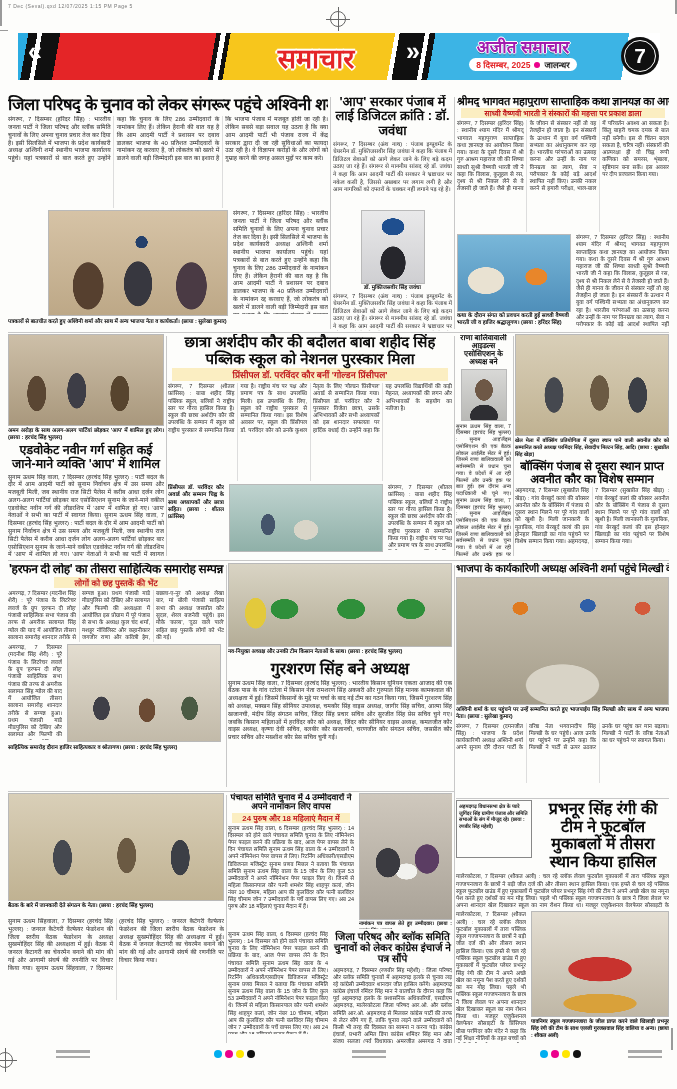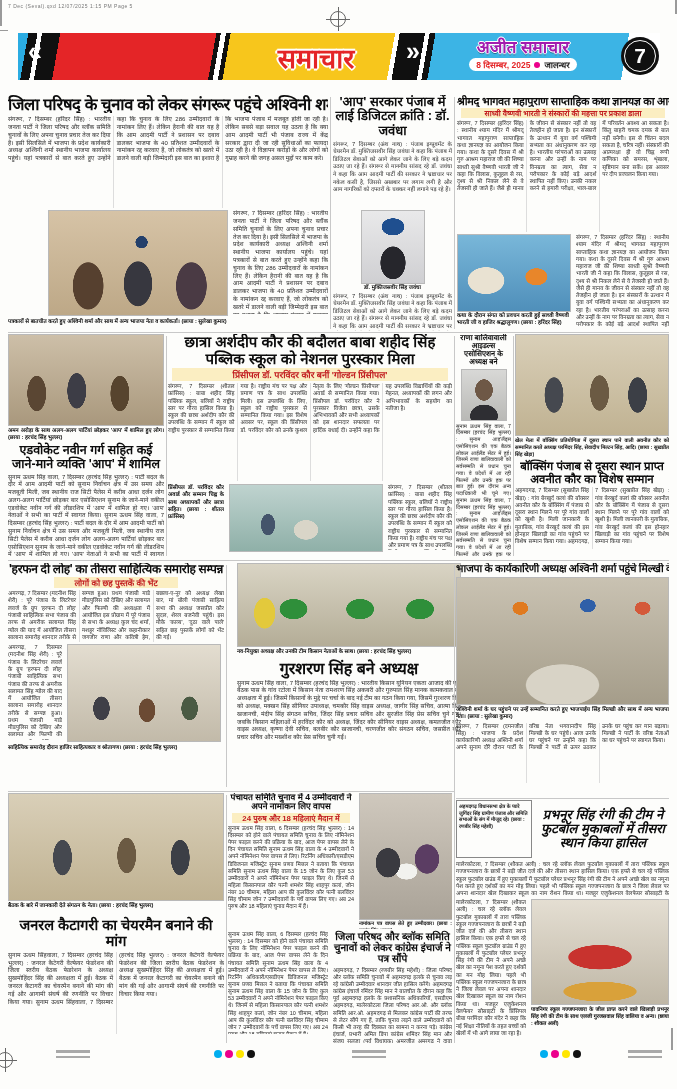--- a/index.html
+++ b/index.html
@@ -201,38 +201,37 @@
     <h2 class="hl hl-nowrap" style="font-size:12px;letter-spacing:-.3px;">'हरफन दी लोह' का तीसरा साहित्यिक समारोह सम्पन्न</h2>
     <div class="sub" style="font-size:8.4px;width:120px;margin:1px auto;">लोगों को छह पुस्तकें की भेंट</div>
     <div class="body cols3" style="height:52px;margin-top:2px;font-size:5.6px;">अमरगढ़, 7 दिसम्बर (मदनीश सिंह शेरी) : पूरे पंजाब के लिटरेचर लवर्ज के ग्रुप 'हरफन दी लोह' पंजाबी साहित्यिक सभा पंजाब की तरफ से अमरीक सलामत सिंह ग्योल की याद में आयोजित तीसरा सालाना समारोह शानदार तरीके से सम्पन्न हुआ। प्रथम पंजाबी माडे मीडपुलिस को देखिए और सलामत और फिल्मी की अध्यक्षता में आयोजित इस प्रोग्राम में पूरे पंजाब से सभा के अध्यक्ष कुल चंद शर्मा, मशहूर नॉविलिस्ट और कहानीकार जगजीर राणा और कवित्री हेम, बछला-ए-नूर को अध्यक्ष लेखा बार, मां बोली पंजाबी साहित्य सभा की अध्यक्ष जसप्रीत कौर सुदल, शेरल बजनेवी पहुंचे। इस मौके 'काव्य', 'दुठा वाले पाले' सहित छह पुस्तकें लोगों को भेंट की गईं।</div>
     <div class="flexrow" style="margin-top:2px;">
       <div class="body" style="width:54px;height:96px;font-size:5.6px;">अमरगढ़, 7 दिसम्बर (मदनीश सिंह शेरी) : पूरे पंजाब के लिटरेचर लवर्ज के ग्रुप 'हरफन दी लोह' पंजाबी साहित्यिक सभा पंजाब की तरफ से अमरीक सलामत सिंह ग्योल की याद में आयोजित तीसरा सालाना समारोह शानदार तरीके से सम्पन्न हुआ। प्रथम पंजाबी माडे मीडपुलिस को देखिए और सलामत और फिल्मी की अध्यक्षता में आयोजित इस प्रोग्राम में पूरे पंजाब से सभा के अध्यक्ष कुल चंद शर्मा, मशहूर नॉविलिस्ट और कहानीकार जगजीर राणा और कवित्री हेम, बछला-ए-नूर को अध्यक्ष लेखा बार, मां बोली पंजाबी साहित्य सभा की अध्यक्ष जसप्रीत कौर सुदल, शेरल बजनेवी पहुंचे। इस मौके 'काव्य', 'दुठा वाले पाले' सहित छह पुस्तकें लोगों को भेंट की गईं।</div>
       <div class="photo p-lit" style="width:152px;height:96px;"></div>
     </div>
     <div class="cap" style="height:14px;margin-top:2px;">साहित्यिक समारोह दौरान हाजिर साहित्यकार व श्रोतागण। (छाया : हरचंद सिंह भुल्लर)</div>
   </section>
 
-  <section class="art" style="left:228px;top:563px;width:224px;height:226px;padding-left:9px;">
+  <section class="art" style="left:228px;top:563px;width:224px;height:226px;">
     <div class="photo p-flags" style="width:222px;height:82px;"></div>
     <div class="cap" style="height:10px;margin-top:1px;">नव-नियुक्त अध्यक्ष और उनकी टीम किसान नेताओं के साथ। (छाया : हरचंद सिंह भुल्लर)</div>
     <h2 class="hl" style="font-size:16px;margin-top:2px;">गुरशरण सिंह बने अध्यक्ष</h2>
     <div class="body" style="height:104px;margin-top:2px;">सुनाम ऊधम सिंह वाला, 7 दिसम्बर (हरचंद सिंह भुल्लर) : भारतीय किसान यूनियन एकता आजाद की एक बैठक पास के गांव रटोला में किसान नेता रामशरण सिंह अकबरी और गुरुपाल सिंह मानक कामकवाल की अध्यक्षता में हुई। जिसमें किसानों के मुद्दे पर चर्चा के बाद नई टीम का गठन किया गया, जिसमें गुरशरण सिंह को अध्यक्ष, मक्खन सिंह सीनियर उपाध्यक्ष, चमकौर सिंह वाइस अध्यक्ष, जागीर सिंह सचिव, आत्मा सिंह खजानची, मंदीप सिंह संगठन सचिव, जिंदर सिंह प्रचार सचिव और सुरजीत सिंह प्रेस सचिव चुने गए। जबकि किसान महिलाओं में हरविंदर कौर को अध्यक्ष, जिंदर कौर सीनियर वाइस अध्यक्ष, कमलजीत कौर वाइस अध्यक्ष, कृष्णा देवी सचिव, बलबीर कौर खजानची, चरणजीत कौर संगठन सचिव, जसप्रीत कौर प्रचार सचिव और मख्शीश कौर प्रेस सचिव चुनी गईं।</div>
   </section>
 
   <section class="art" style="left:456px;top:563px;width:213px;height:234px;">
     <h2 class="hl hl-nowrap" style="font-size:10.6px;letter-spacing:-.3px;">भाजपा के कार्यकारिणी अध्यक्ष अश्विनी शर्मा पहुंचे मिल्खी के घर</h2>
     <div class="photo p-milkhi" style="width:211px;height:126px;margin-top:2px;"></div>
     <div class="cap" style="height:15px;margin-top:1px;">अश्विनी शर्मा के घर पहुंचने पर उन्हें सम्मानित करते हुए भाजपाईय सिंह मिल्खी और साथ में अन्य भाजपा नेता। (छाया : सुलेखा कुमार)</div>
     <div class="body cols3" style="height:60px;margin-top:2px;font-size:5.6px;">संगरूर, 7 दिसम्बर (दमनजीत सिंह) : भाजपा के प्रदेश कार्यकारिणी अध्यक्ष अश्विनी शर्मा अपने सुनाम दौरे दौरान पार्टी के वरिष्ठ नेता भगवानदीप सिंह मिल्खी के घर पहुंचे। आज उनके घर पहुंचने पर उन्होंने कहा कि मिल्खी ने पार्टी से ऊपर उठकर उनके घर पहुंच कर मान बढ़ाया। मिल्खी ने पार्टी के वरिष्ठ नेताओं का घर पहुंचने पर स्वागत किया।</div>
   </section>
 
   <section class="art" style="left:8px;top:793px;width:216px;height:250px;">
     <div class="photo p-outdoor" style="width:214px;height:106px;"></div>
     <div class="cap" style="height:14px;margin-top:1px;">बैठक के बारे में जानकारी देते संगठन के नेता। (छाया : हरचंद सिंह भुल्लर)</div>
-    <h2 class="hl" style="font-size:14.5px;margin-top:2px;">जनरल कैटागरी का चेयरमैन बनाने की मांग</h2>
     <div class="body cols2" style="height:82px;margin-top:2px;">सुनाम ऊधम सिंहवाला, 7 दिसम्बर (हरचंद सिंह भुल्लर) : जनरल कैटेगरी वैल्फेयर फेडरेशन की जिला स्तरीय बैठक फेडरेशन के अध्यक्ष सुखमोहिंदर सिंह की अध्यक्षता में हुई। बैठक में जनरल कैटागरी का चेयरमैन बनाने की मांग की गई और आगामी संघर्ष की रणनीति पर विचार किया गया। सुनाम ऊधम सिंहवाला, 7 दिसम्बर (हरचंद सिंह भुल्लर) : जनरल कैटेगरी वैल्फेयर फेडरेशन की जिला स्तरीय बैठक फेडरेशन के अध्यक्ष सुखमोहिंदर सिंह की अध्यक्षता में हुई। बैठक में जनरल कैटागरी का चेयरमैन बनाने की मांग की गई और आगामी संघर्ष की रणनीति पर विचार किया गया।</div>
   </section>
 
   <section class="art" style="left:228px;top:793px;width:224px;height:250px;">
     <div class="flexrow">
       <div style="width:126px;">
         <h2 class="hl" style="font-size:8.6px;">पंचायत समिति चुनाव में 4 उम्मीदवारों ने अपने नामांकन लिए वापस</h2>
         <div class="sub" style="font-size:7.8px;">24 पुरुष और 18 महिलाएं मैदान में</div>
         <div class="body" style="height:104px;margin-top:2px;font-size:5.5px;">सुनाम ऊधम सिंह वाला, 6 दिसम्बर (हरचंद सिंह भुल्लर) : 14 दिसम्बर को होने वाले पंचायत समिति चुनाव के लिए नॉमिनेशन पेपर फाइल करने की प्रक्रिया के बाद, आज पेपर वापस लेने के दिन पंचायत समिति सुनाम ऊधम सिंह वाला के 4 उम्मीदवारों ने अपने नॉमिनेशन पेपर वापस ले लिए। रिटर्निंग अधिकारी/एसडीएम डिविजनल मजिस्ट्रेट सुनाम प्रणव मित्तल ने बताया कि पंचायत समिति सुनाम ऊधम सिंह वाला के 15 जोन के लिए कुल 53 उम्मीदवारों ने अपने नॉमिनेशन पेपर फाइल किए थे। जिनमें से महिला किसानपाल कौर पत्नी शमशेर सिंह शाहपुर कलां, जोन नंबर 10 चीमाम, महिला आप की कुलविंदर कौर पत्नी बलविंदर सिंह चीमाम जोन 7 उम्मीदवारों के पर्चे वापस लिए गए। अब 24 पुरुष और 18 महिलाएं चुनाव मैदान में हैं।</div>
       </div>
@@ -246,21 +245,21 @@
       <div style="flex:1;">
         <h2 class="hl" style="font-size:10.2px;text-align:center;">जिला परिषद और ब्लॉक समिति चुनावों को लेकर कांग्रेस इंचार्ज ने पत्र सौंपे</h2>
         <div class="body" style="height:76px;margin-top:2px;font-size:5.5px;">अहमदगढ़, 7 दिसम्बर (रणबीर सिंह महेशी) : जिला परिषद और ब्लॉक समिति चुनावों में अहमदगढ़ हलके से चुनाव लड़ रहे कांग्रेसी उम्मीदवार शानदार जीत हासिल करेंगे। अहमदगढ़ कांग्रेस इंचार्ज रमिंदर सिंह मान ने बातचीत के दौरान कहा कि पूर्व अहमदगढ़ हलके के प्रशासनिक अधिकारियों, एसडीएम अहमदगढ़, मालेरकोटला जिला परिषद आर.ओ. और ब्लॉक समिति आर.ओ. अहमदगढ़ से मिलकर कांग्रेस पार्टी की तरफ से लेटर सौंपे गए हैं, ताकि चुनाव लड़ने वाले उम्मीदवारों को किसी भी तरह की दिक्कत का सामना न करना पड़े। कांग्रेस इंचार्ज, प्रभारी अमित डिंपा कांग्रेस शमिंदर सिंह मान और संजय सलूजा (पूर्व विधायक) अमरजीत अमरगढ़ ने दावा किया कि कांग्रेस पार्टी ने पार्टी के प्रति लगन और लोगों के काम करवाने वाले अच्छे उम्मीदवारों को टिकट दिया है। इस से पार्टी की जीत अवश्य होगी। इस मौके पर जिला कांग्रेस अध्यक्ष जसपाल दास, अहमदगढ़ ग्रामीण ब्लॉक अध्यक्ष कपिंदर सिंह पिंदू और कांग्रेस नेता, कार्यकर्ता और उम्मीदवार मौजूद थे।</div>
       </div>
     </div>
   </section>
 
   <section class="art" style="left:456px;top:800px;width:213px;height:243px;">
     <div class="flexrow">
       <div class="sidebox" style="width:70px;height:52px;">अहमदगढ़ विधानसभा क्षेत्र के प्यारे जुगिंदर सिंह ग्रामीण पंजाब और समिति सभाओं के संग में मौजूद रहे। (छाया : रणबीर सिंह महेशी)</div>
-      <h2 class="hl" style="flex:1;font-size:13px;align-self:center;font-style:italic;">प्रभनूर सिंह रंगी की टीम ने फुटबॉल मुकाबलों में तीसरा स्थान किया हासिल</h2>
+      <h2 class="hl" style="flex:1;font-size:16px;align-self:center;">प्रभनूर सिंह रंगी की टीम ने फुटबॉल मुकाबलों में तीसरा स्थान किया हासिल</h2>
     </div>
     <div class="body" style="height:36px;margin-top:3px;font-size:5.6px;">मालेरकोटला, 7 दिसम्बर (शौकत अली) : चल रहे ब्लॉक लेवल फुटबॉल मुकाबलों में तारा पब्लिक स्कूल गज्जपनजारा के छात्रों ने बड़ी जीत दर्ज की और तीसरा स्थान हासिल किया। एक हफ्ते से चल रहे पब्लिक स्कूल फुटबॉल ग्राउंड में हुए मुकाबलों में फुटबॉल प्लेयर प्रभनूर सिंह रंगी की टीम ने अपने अच्छे खेल का नमूना पेश करते हुए दर्शकों का मन मोह लिया। पहले भी पब्लिक स्कूल गज्जपनजारा के छात्र ने जिला लेवल पर अपना शानदार खेल दिखाकर स्कूल का नाम रोशन किया था। मजहूर एजुकेशनल वेलफेयर सोसाइटी के प्रिंसिपल बीबा परमिंदर कौर मंदेर ने कहा कि नई शिक्षा नीतियों के तहत बच्चों को खेलों में भी आगे लाया जा रहा है।</div>
     <div class="flexrow" style="margin-top:2px;">
       <div class="body" style="width:72px;height:138px;font-size:5.6px;">मालेरकोटला, 7 दिसम्बर (शौकत अली) : चल रहे ब्लॉक लेवल फुटबॉल मुकाबलों में तारा पब्लिक स्कूल गज्जपनजारा के छात्रों ने बड़ी जीत दर्ज की और तीसरा स्थान हासिल किया। एक हफ्ते से चल रहे पब्लिक स्कूल फुटबॉल ग्राउंड में हुए मुकाबलों में फुटबॉल प्लेयर प्रभनूर सिंह रंगी की टीम ने अपने अच्छे खेल का नमूना पेश करते हुए दर्शकों का मन मोह लिया। पहले भी पब्लिक स्कूल गज्जपनजारा के छात्र ने जिला लेवल पर अपना शानदार खेल दिखाकर स्कूल का नाम रोशन किया था। मजहूर एजुकेशनल वेलफेयर सोसाइटी के प्रिंसिपल बीबा परमिंदर कौर मंदेर ने कहा कि नई शिक्षा नीतियों के तहत बच्चों को खेलों में भी आगे लाया जा रहा है।</div>
       <div style="flex:1;">
         <div class="photo p-team" style="width:136px;height:104px;"></div>
         <div class="cap" style="height:28px;margin-top:1px;font-size:5.3px;">पावनिगर स्कूल गज्जपनजारा के जील प्राप्त करने वाले खिलाड़ी प्रभनूर सिंह रंगी की टीम के साथ एलजी गुरजसवाल सिंह वालिया व अन्य। (छाया : शौकत अली)</div>
       </div>
     </div>
   </section>

